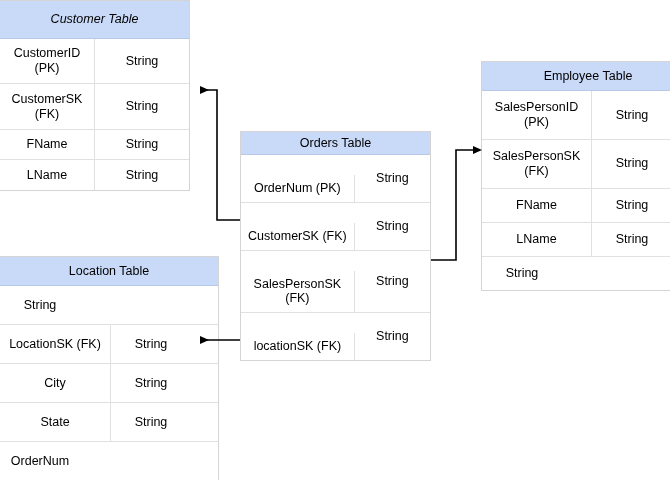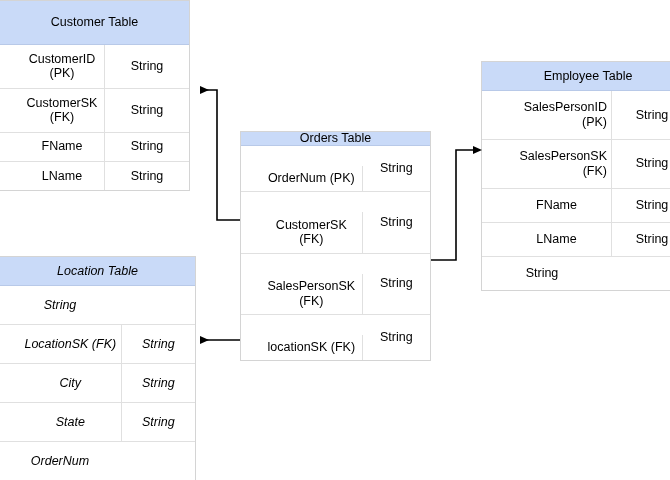--- a/index.html
+++ b/index.html
@@ -47,21 +47,20 @@
     text-align: center;
     color: #000;
   }
 
   .tbl-row {
     box-sizing: border-box;
     display: flex;
     flex: 1 1 auto;
     border-bottom: 1px solid #e0e0e0;
     min-height: 0;
-    padding-left: 20px;
   }
   .tbl-row.last {
     border-bottom: none;
   }
 
   .cell {
     box-sizing: border-box;
     display: flex;
     align-items: center;
     justify-content: center;
@@ -72,43 +71,43 @@
     overflow: hidden;
   }
   .cell.name {
     border-right: 1px solid #e0e0e0;
   }
 
   
   #table-customer {
     left: -1px;  top: 0px;   width: 191px; height: 191px;
   }
-  #table-customer .tbl-header { height: 44px; }
+  #table-customer .tbl-header { height: 38px; font-style: italic; }
   #table-customer .cell.name { width: 96px; }
   #table-customer .cell.type { width: 95px; }
 
   #table-location {
-    left: -1px;  top: 256px; width: 197px; height: 225px; font-style: italic;
+    left: -1px;  top: 256px; width: 220px; height: 225px;
   }
   #table-location .tbl-header { height: 29px; }
   #table-location .cell.name { width: 111px; }
   #table-location .cell.type { width: 80px; }
 
   #table-orders {
     left: 240px; top: 131px; width: 191px; height: 230px;
   }
-  #table-orders .tbl-header { height: 14px; }
+  #table-orders .tbl-header { height: 23px; }
   #table-orders .cell.name { width: 115px; margin-top: 20px; }
   #table-orders .cell.type { width: 76px; }
 
   #table-employee {
     left: 481px; top: 61px;  width: 214px; height: 230px;
   }
   #table-employee .tbl-header { height: 29px; }
-  #table-employee .cell.name { width: 110px; text-align: right; }
+  #table-employee .cell.name { width: 110px; }
   #table-employee .cell.type { width: 80px; }
 
   svg.connectors {
     position: absolute;
     left: 0;
     top: 0;
     width: 670px;
     height: 480px;
     overflow: visible;
     pointer-events: none;

